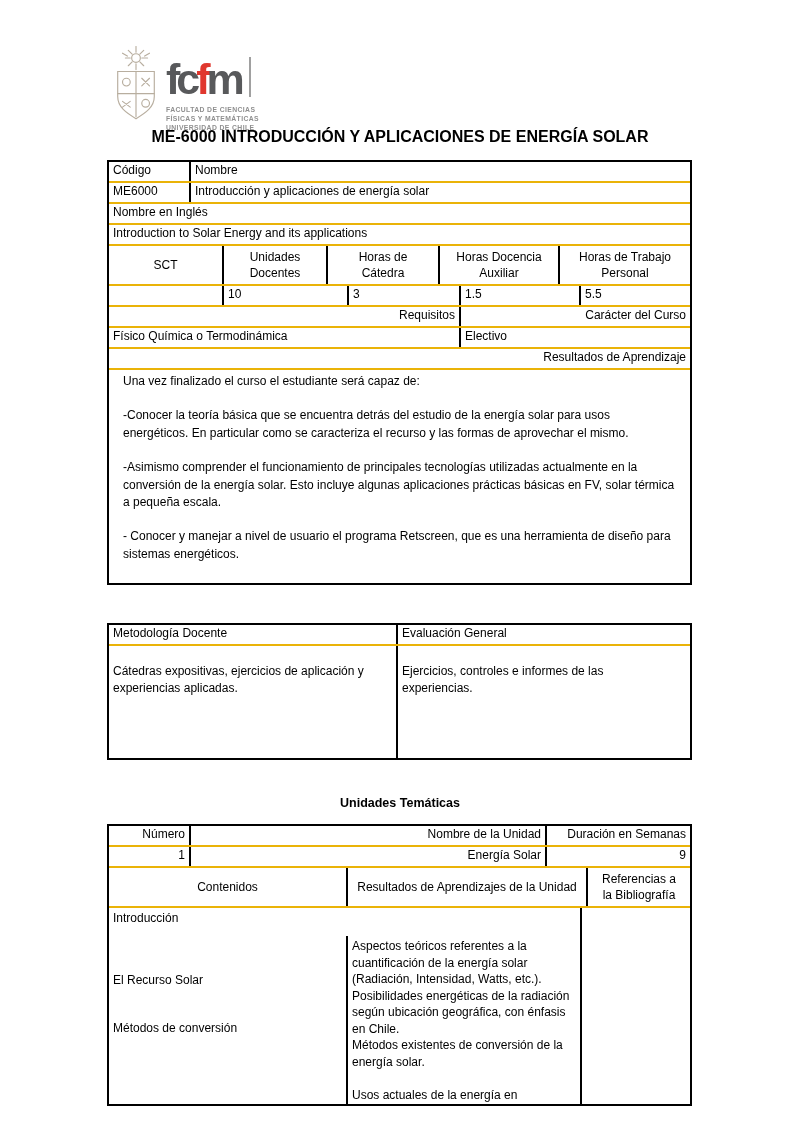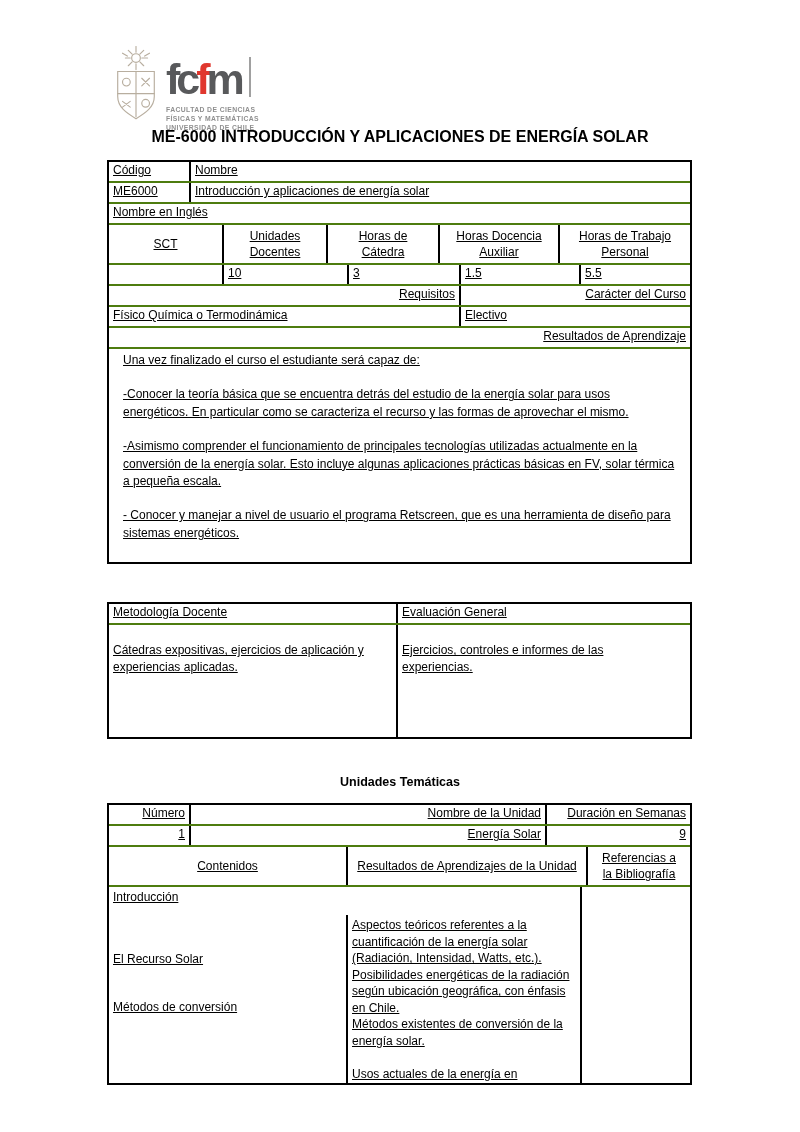--- a/index.html
+++ b/index.html
@@ -17,23 +17,23 @@
   .fcfm-word { font-weight:bold; font-size:43px; line-height:44px; letter-spacing:-4px; white-space:nowrap; }
   .fcfm-gray { color:#58595b; }
   .fcfm-red  { color:#e0372e; }
   .logo-rule { display:inline-block; width:2px; height:40px; background:#a0a0a0; margin-left:8px; vertical-align:top; }
   .logo-caption { margin-top:4px; font-size:6.8px; font-weight:bold; color:#8f8f8f; letter-spacing:0.4px; line-height:1.35; text-transform:uppercase; }
 
   .doc-title { text-align:center; font-weight:bold; font-size:16px; margin-top:-3px; }
 
   
   .tbl { margin-left:107px; width:585px; border:2px solid #000; font-size:12px; }
-  .tr  { display:flex; border-top:2px solid #4d7c0f; }
+  .tr  { display:flex; border-top:2px solid #eab308; }
   .tr:first-child { border-top:0; }
-  .td  { border-left:2px solid #000; padding:1px 4px; min-height:19px; line-height:15.5px;text-decoration:underline; }
+  .td  { border-left:2px solid #000; padding:1px 4px; min-height:19px; line-height:15.5px; }
   .td:first-child { border-left:0; }
   .flex1 { flex:1; }
   .tc { text-align:right; }
   .hdr2 { min-height:38px; display:flex; align-items:center; justify-content:center; text-align:center; white-space:pre-line; line-height:16px; }
 
   .t1 { margin-top:14px; }
   .outcomes { min-height:208px; padding:3px 6px; }
   .outcomes p { margin:0 8px 17px; line-height:17.4px; }
 
   .t2 { margin-top:38px; }
@@ -94,20 +94,23 @@
     <div class="tr">
       <div class="td" style="width:80px">Código</div>
       <div class="td flex1">Nombre</div>
     </div>
     <div class="tr">
       <div class="td" style="width:80px">ME6000</div>
       <div class="td flex1">Introducción y aplicaciones de energía solar</div>
     </div>
     <div class="tr">
       <div class="td flex1">Nombre en Inglés</div>
+    </div>
+    <div class="tr">
+      <div class="td flex1">Introduction to Solar Energy and its applications</div>
     </div>
     <div class="tr">
       <div class="td hdr2" style="width:113px">SCT</div>
       <div class="td hdr2" style="width:104px">Unidades
 Docentes</div>
       <div class="td hdr2" style="width:112px">Horas de
 Cátedra</div>
       <div class="td hdr2" style="width:120px">Horas Docencia
 Auxiliar</div>
       <div class="td hdr2 flex1">Horas de Trabajo

